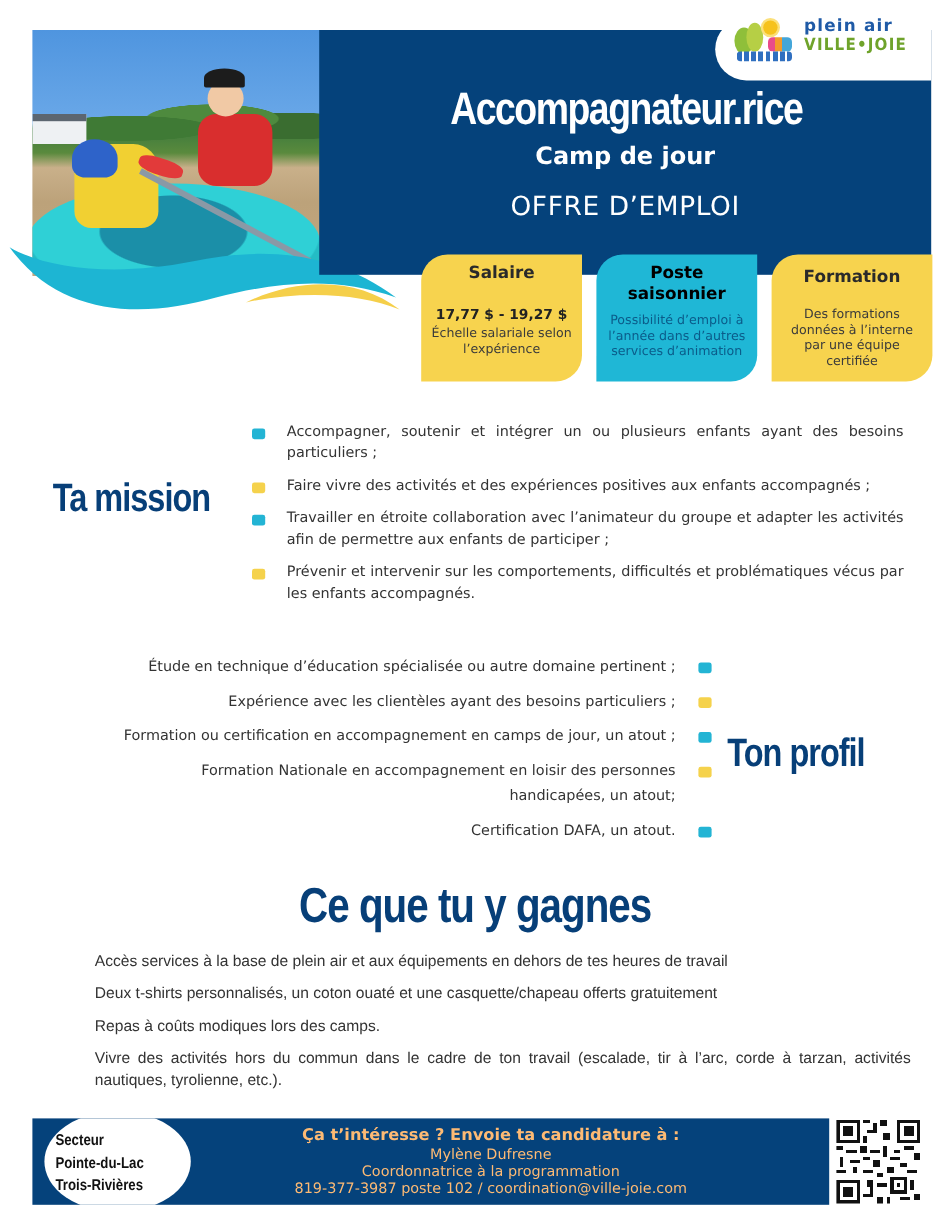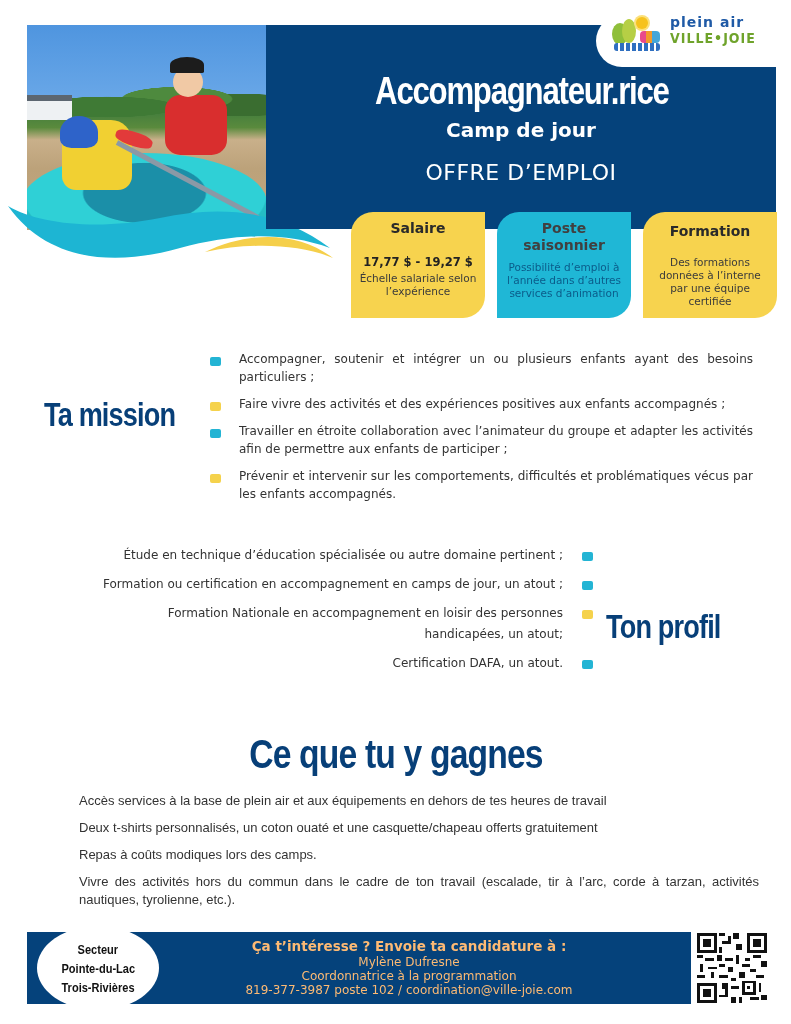--- a/index.html
+++ b/index.html
@@ -49,21 +49,21 @@
   .title.offer { top: 160px; font-family: "DejaVu Sans", sans-serif; font-size: 22px; font-weight: normal; letter-spacing: 0.5px; }
 
   
   .card {
     position: absolute; top: 212px; width: 134px; height: 106px;
     border-radius: 22px 0 22px 0; text-align: center; padding-top: 8px;
   }
   .card.yellow { background: #f7d34e; }
   .card.cyan { background: #1fb7d6; }
   .card .ctitle { font-family: "DejaVu Sans", sans-serif; font-weight: bold; font-size: 14px; color: #2a2a2a; line-height: 17px; }
-  .card.cyan .ctitle { color: #404040; font-size: 14px; }
+  .card.cyan .ctitle { color: #000000; font-size: 14px; }
   .card .camount { font-family: "DejaVu Sans", sans-serif; font-weight: bold; font-size: 11.5px; color: #222; margin-top: 18px; }
   .card .cbody { font-family: "DejaVu Sans", sans-serif; font-size: 10.5px; line-height: 13px; color: #3b3b3b; padding: 0 6px; }
   .card.cyan .cbody { color: #0b5c8a; margin-top: 7px; }
   .card.yellow.f .cbody { margin-top: 16px; }
   .card.s .cbody { margin-top: 3px; }
 
   
   .section-heading { position: absolute; font-family: "Liberation Sans", sans-serif; font-weight: bold; color: #073f78; letter-spacing: -1px; }
   .mission-h { left: 44px; top: 396px; font-size: 33px; transform: scaleX(0.82); transform-origin: left top; }
   .profile-h { left: 606px; top: 608px; font-size: 33px; transform: scaleX(0.82); transform-origin: left top; }
@@ -82,21 +82,21 @@
   .profile-list li { position: relative; padding-right: 32px; font-size: 12px; line-height: 21px; color: #333; text-align: right; margin-bottom: 8px; }
   .profile-list li .sq { right: 2px; top: 7px; }
 
   .gains-list { position: absolute; left: 79px; top: 792px; width: 680px; list-style: none; }
   .gains-list li { font-family: "Liberation Sans", sans-serif; font-size: 13px; line-height: 18px; color: #333; margin-bottom: 9px; text-align: justify; }
 
   
   .footer { position: absolute; left: 27px; top: 932px; width: 664px; height: 72px; background: #05427b; overflow: hidden; }
   .sector {
     position: absolute; left: 10px; top: -6px; width: 122px; height: 84px; border-radius: 50%; background: #ffffff;
-    display: flex; flex-direction: column; justify-content: center; align-items: center;
+    display: flex; flex-direction: column; justify-content: center; 
   }
   .sector span { font-family: "Liberation Sans", sans-serif; font-weight: bold; font-size: 13px; line-height: 19px; color: #111; transform: scaleX(0.85); }
   .contact { position: absolute; left: 150px; top: 6px; width: 464px; text-align: center; color: #fdba74; }
   .contact .c-head { font-family: "DejaVu Sans", sans-serif; font-weight: bold; font-size: 13.5px; line-height: 17px; }
   .contact .c-line { font-family: "DejaVu Sans", sans-serif; font-size: 12px; line-height: 14px; }
 
   .qr { position: absolute; left: 697px; top: 933px; width: 70px; height: 70px; background: #ffffff; }
   .qr svg { width: 70px; height: 70px; display: block; }
 </style>
 </head>
@@ -159,20 +159,21 @@
 <div class="section-heading mission-h">Ta mission</div>
 <ul class="bullets mission-list">
   <li><span class="sq cyan"></span><span>Accompagner, soutenir et intégrer un ou plusieurs enfants ayant des besoins particuliers ;</span></li>
   <li><span class="sq yellow"></span><span>Faire vivre des activités et des expériences positives aux enfants accompagnés ;</span></li>
   <li><span class="sq cyan"></span><span>Travailler en étroite collaboration avec l’animateur du groupe et adapter les activités afin de permettre aux enfants de participer ;</span></li>
   <li><span class="sq yellow"></span><span>Prévenir et intervenir sur les comportements, difficultés et problématiques vécus par les enfants accompagnés.</span></li>
 </ul>
 
 <ul class="bullets profile-list">
   <li><span>Étude en technique d’éducation spécialisée ou autre domaine pertinent ;</span><span class="sq cyan"></span></li>
+  <li><span>Expérience avec les clientèles ayant des besoins particuliers ;</span><span class="sq yellow"></span></li>
   <li><span>Formation ou certification en accompagnement en camps de jour, un atout ;</span><span class="sq cyan"></span></li>
   <li style="padding-left:80px;"><span>Formation Nationale en accompagnement en loisir des personnes handicapées, un atout;</span><span class="sq yellow"></span></li>
   <li><span>Certification DAFA, un atout.</span><span class="sq cyan"></span></li>
 </ul>
 <div class="section-heading profile-h">Ton profil</div>
 
 <div class="section-heading gains-h"><span>Ce que tu y gagnes</span></div>
 <ul class="gains-list">
   <li>Accès services à la base de plein air et aux équipements en dehors de tes heures de travail</li>
   <li>Deux t-shirts personnalisés, un coton ouaté et une casquette/chapeau offerts gratuitement</li>

